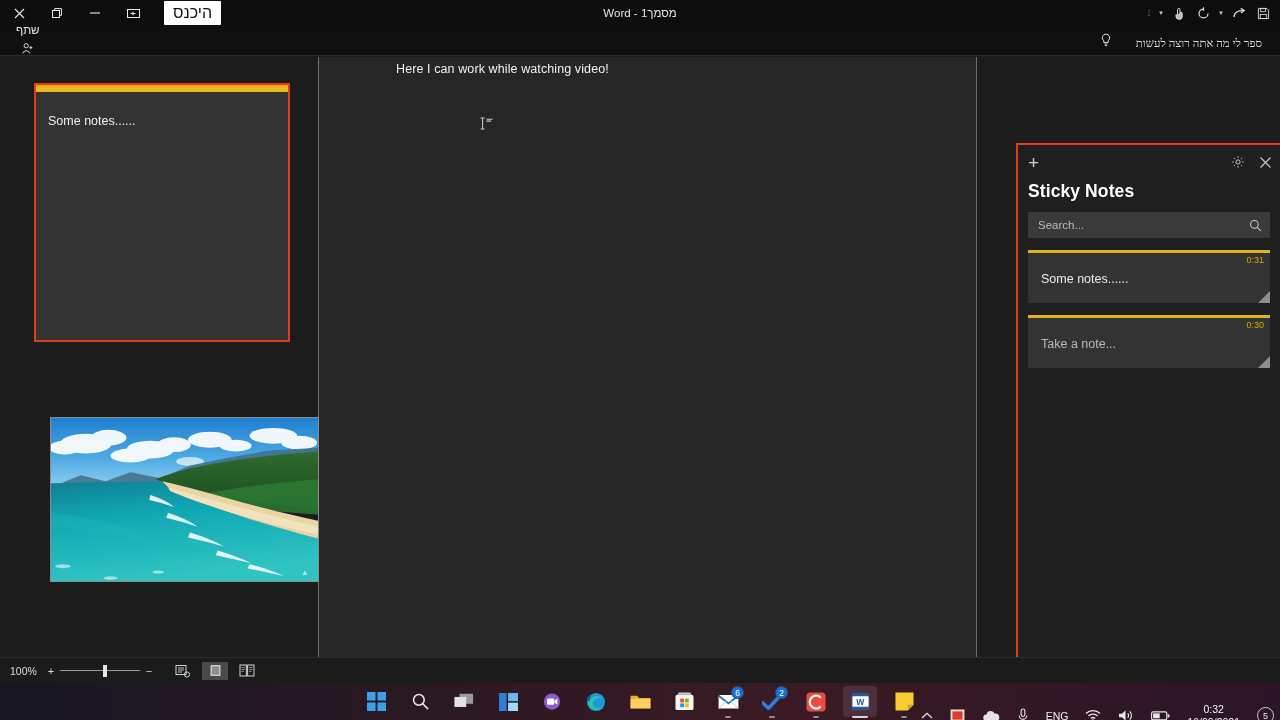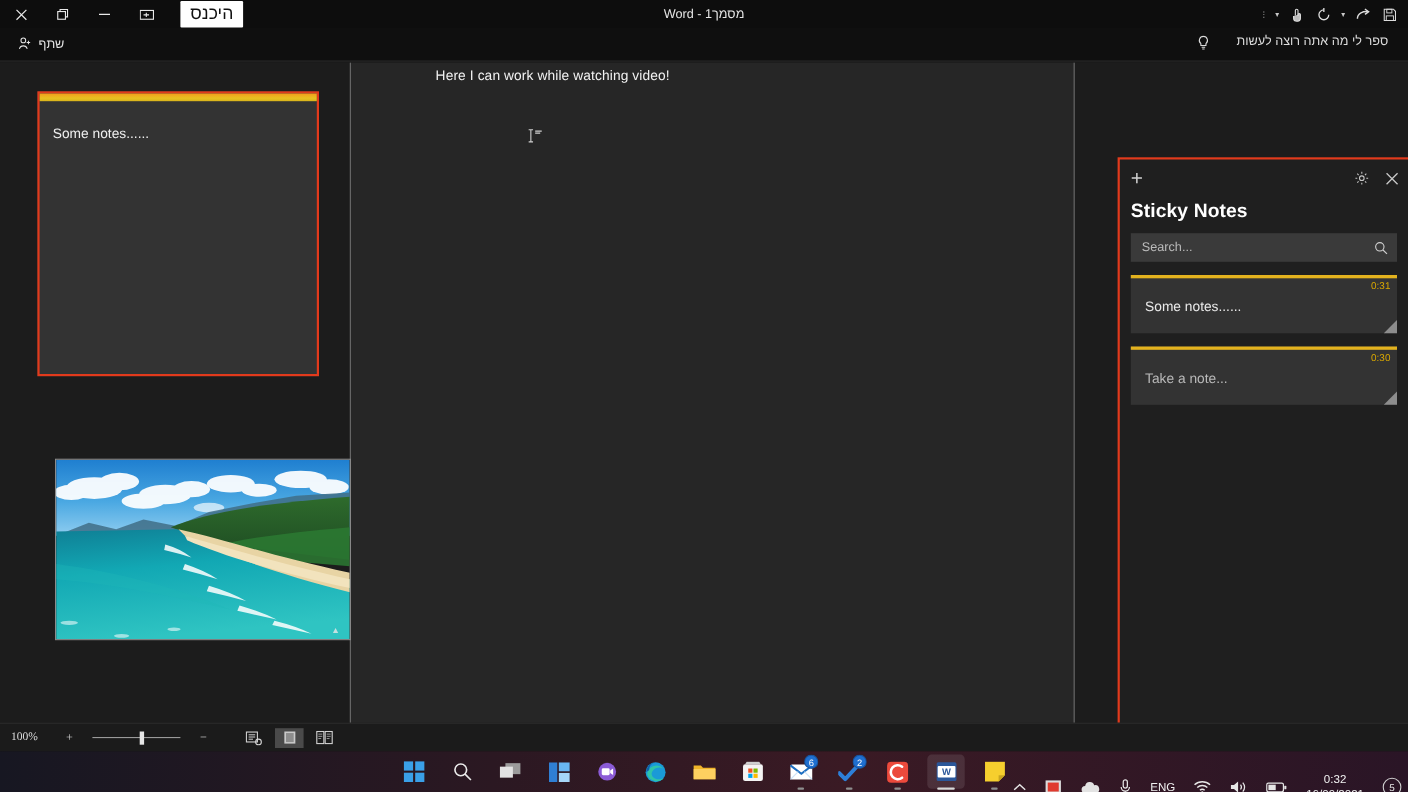--- a/index.html
+++ b/index.html
@@ -53,32 +53,32 @@
   .qat-caret { width: 10px; height: 22px; display:flex; align-items:center; justify-content:center; color:#c9c9c9; font-size: 7px;}
 
   
   .ribbonrow {
     height: 30px; background: #0f0f0f;
     display: flex; align-items: center; justify-content: space-between;
     padding: 0 8px; border-bottom: 1px solid #2a2a2a;
   }
   .share {
     display: flex; align-items: center; gap: 6px; color: #e4e4e4; font-size: 11.5px;
-    direction: rtl; padding-left: 8px;
+    direction: rtl; padding-left: 8px; flex-direction: column;
   }
   .tabs {
     display: flex; flex-direction: row-reverse; align-items: center; gap: 0;
     direction: rtl;
   }
   .tab {
     color: #e2e2e2; font-size: 11.5px; padding: 4px 9px 5px; white-space: nowrap;
   }
   .tellme {
-    display: flex; flex-direction: row-reverse; align-items: flex-start; gap: 24px;
-    color: #dcdcdc; font-size: 11.5px; padding: 0 10px 0 6px; direction: rtl;
+    display: flex; flex-direction: row-reverse; align-items: flex-end; gap: 24px;
+    color: #dcdcdc; font-size: 11.5px; padding: 0 10px 0 6px; direction: rtl; font-family: Liberation Serif, serif;
   }
 
   
   .workspace {
     position: absolute; left: 0; top: 57px; right: 0; bottom: 26px;
     background: #1c1c1c;
   }
 
   
   .page {
@@ -157,21 +157,21 @@
     border-bottom: 12px solid #8d8d8d;
   }
 
   
   .statusbar {
     position: absolute; left: 0; bottom: 0; width: 1280px; height: 26px;
     background: #1b1b1b; border-top: 1px solid #2b2b2b;
     display: flex; align-items: center; justify-content: space-between;
     padding: 0 10px;
   }
-  .sb-left { display: flex; align-items: center; gap: 12px; font-family: Liberation Serif, serif; }
+  .sb-left { display: flex; align-items: center; gap: 0; }
   .sb-zoom-pct { color: #dcdcdc; font-size: 10.5px; width: 34px; }
   .sb-plus, .sb-minus { color: #d6d6d6; font-size: 11px; width: 14px; text-align:center;}
   .sb-slider { position: relative; width: 80px; height: 14px; margin: 0 2px; }
   .sb-slider-track {
     position: absolute; left: 0; right: 0; top: 6px; height: 1px; background: #9a9a9a;
   }
   .sb-slider-thumb {
     position: absolute; left: 43px; top: 1px; width: 4px; height: 12px; background: #e6e6e6;
   }
   .sb-views { display: flex; align-items: center; gap: 6px; margin-left: 14px; }

